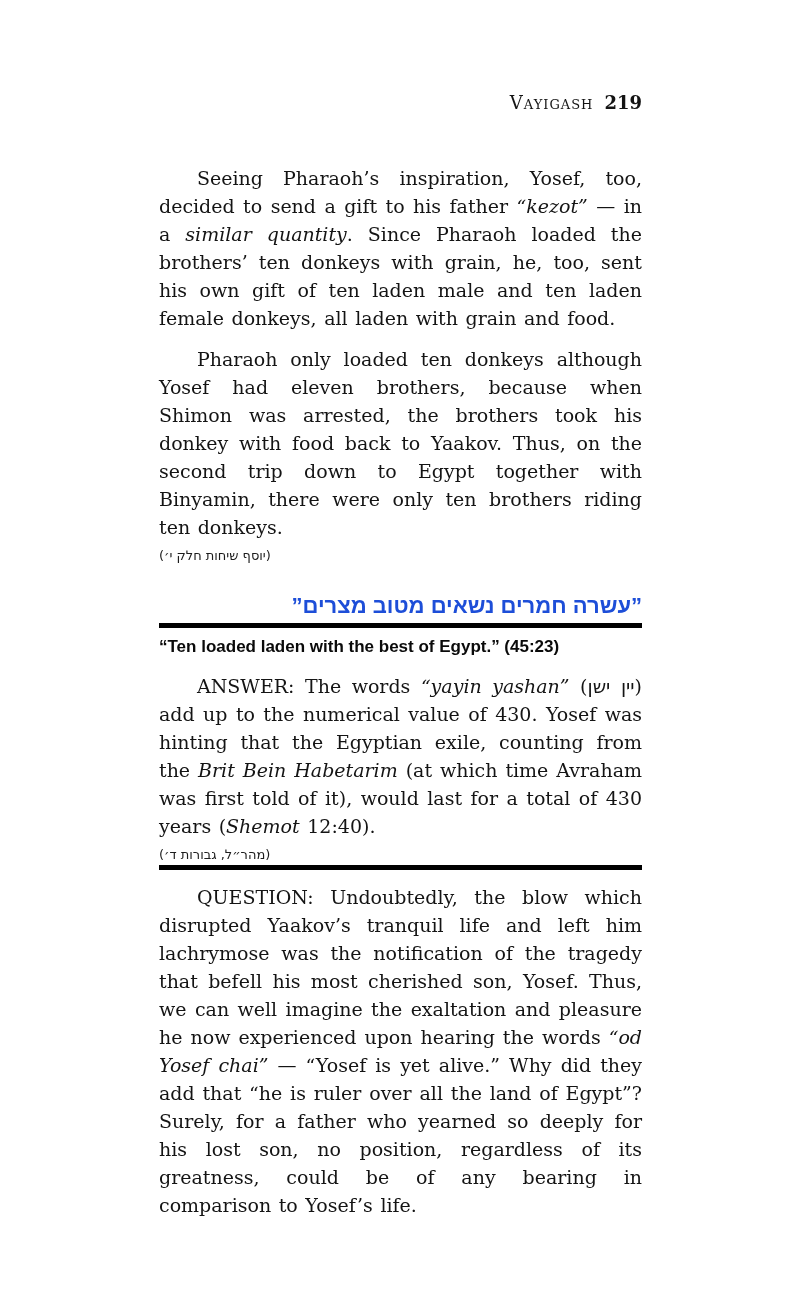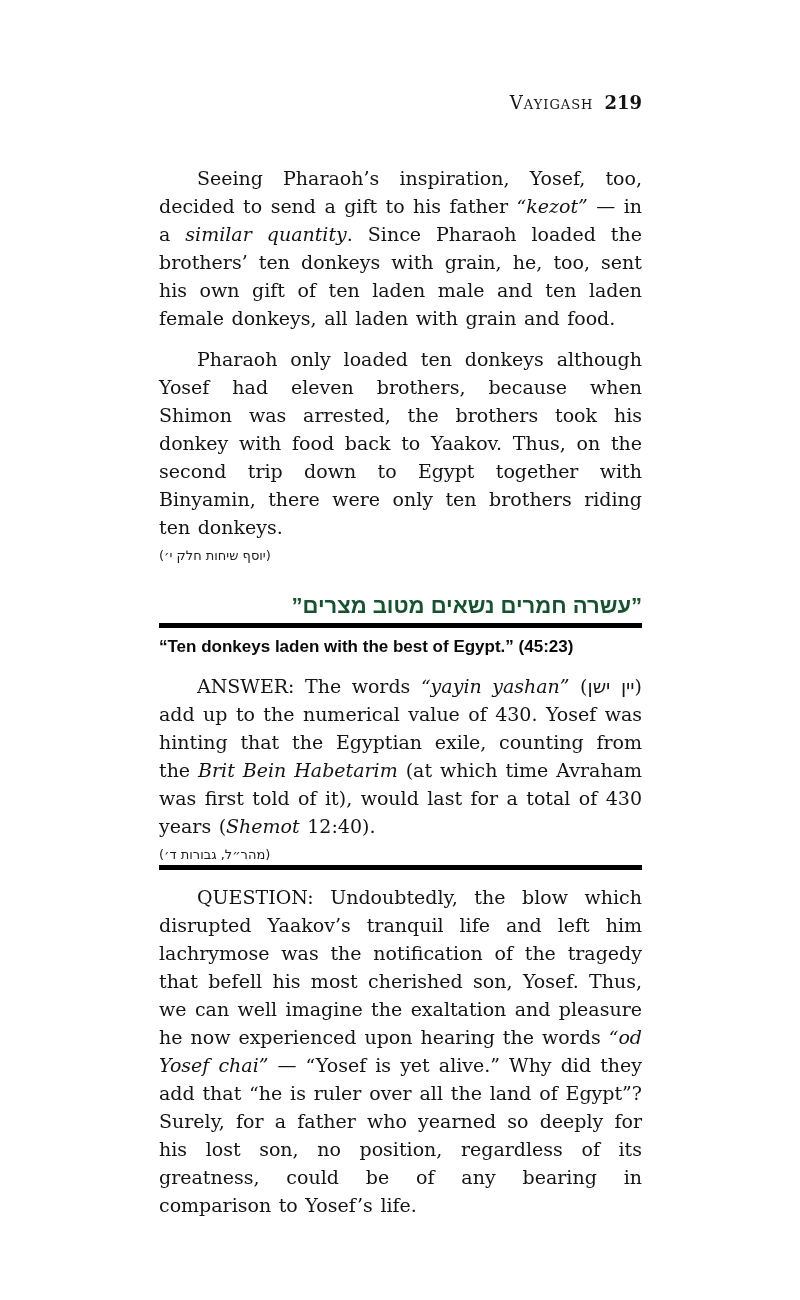--- a/index.html
+++ b/index.html
@@ -52,21 +52,21 @@
   section{display:block;}
   .heb-head{
     margin:0;
     margin-top:29px;
     direction:rtl;
     text-align:right;
     font-family:"Liberation Sans","DejaVu Sans",sans-serif;
     font-weight:bold;
     font-size:22px;
     line-height:28px;
-    color:#14532d;
+    color:#1d4ed8;
   }
   .rule{
     margin-top:3px;
     height:5px;
     background:#000000;
   }
   .verse-caption{
     margin:0;
     margin-top:7px;
     font-family:"Liberation Sans","DejaVu Sans",sans-serif;
@@ -89,21 +89,21 @@
 
     <p class="body-par first-par"><span>Seeing Pharaoh’s inspiration, Yosef, too, decided to send a gift to his father </span><span class="it">“kezot”</span><span> — in a </span><span class="it">similar quantity</span><span>. Since Pharaoh loaded the brothers’ ten donkeys with grain, he, too, sent his own gift of ten laden male and ten laden female donkeys, all laden with grain and food.</span></p>
 
     <p class="body-par"><span>Pharaoh only loaded ten donkeys although Yosef had eleven brothers, because when Shimon was arrested, the brothers took his donkey with food back to Yaakov. Thus, on the second trip down to Egypt together with Binyamin, there were only ten brothers riding ten donkeys.</span></p>
 
     <div class="citation">(יוסף שיחות חלק י׳)</div>
 
     <section>
       <h2 class="heb-head">”עשרה חמרים נשאים מטוב מצרים”</h2>
       <div class="rule"></div>
-      <p class="verse-caption">“Ten donkeys laden with the best of Egypt.” (45:23)</p>
+      <p class="verse-caption">“Ten loaded laden with the best of Egypt.” (45:23)</p>
 
 
       <p class="body-par"><span>ANSWER: The words </span><span class="it">“yayin yashan”</span><span> (</span><span class="heb" dir="rtl">יין ישן</span><span>) add up to the numerical value of 430. Yosef was hinting that the Egyptian exile, counting from the </span><span class="it">Brit Bein Habetarim</span><span> (at which time Avraham was first told of it), would last for a total of 430 years (</span><span class="it">Shemot</span><span> 12:40).</span></p>
 
       <div class="citation">(מהר״ל, גבורות ד׳)</div>
     </section>
 
     <section>
       <div class="rule"></div>
 

